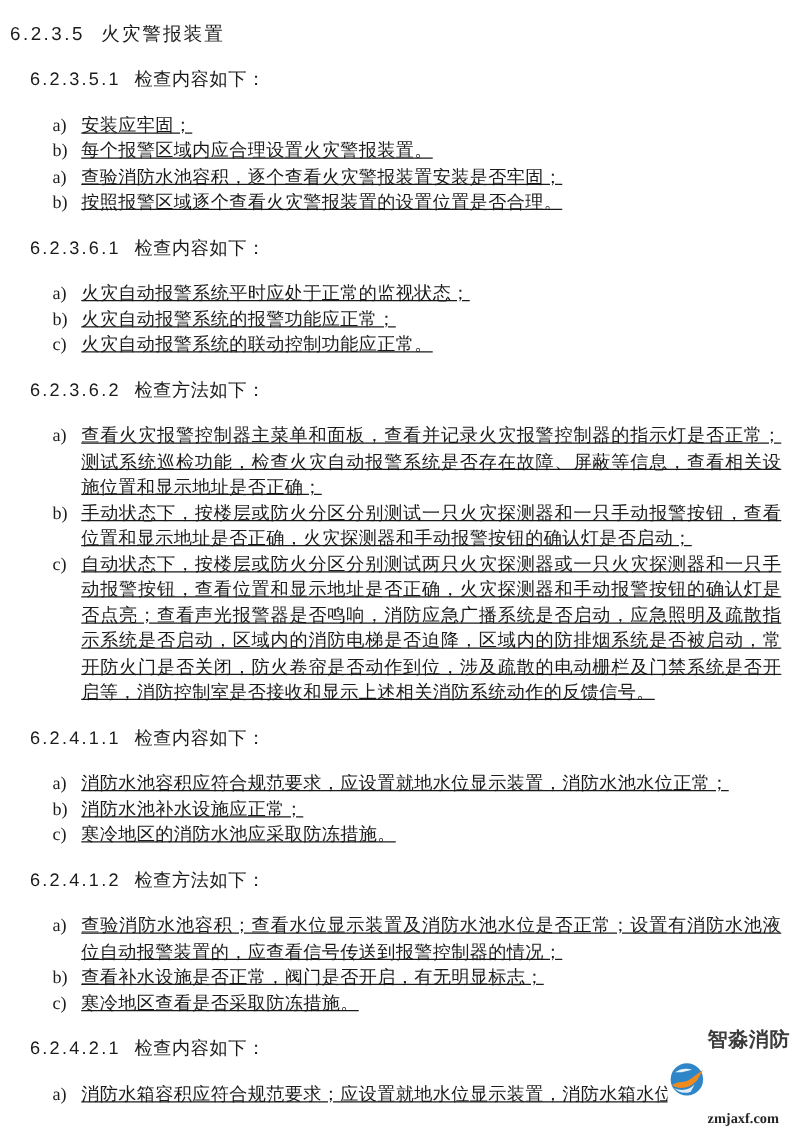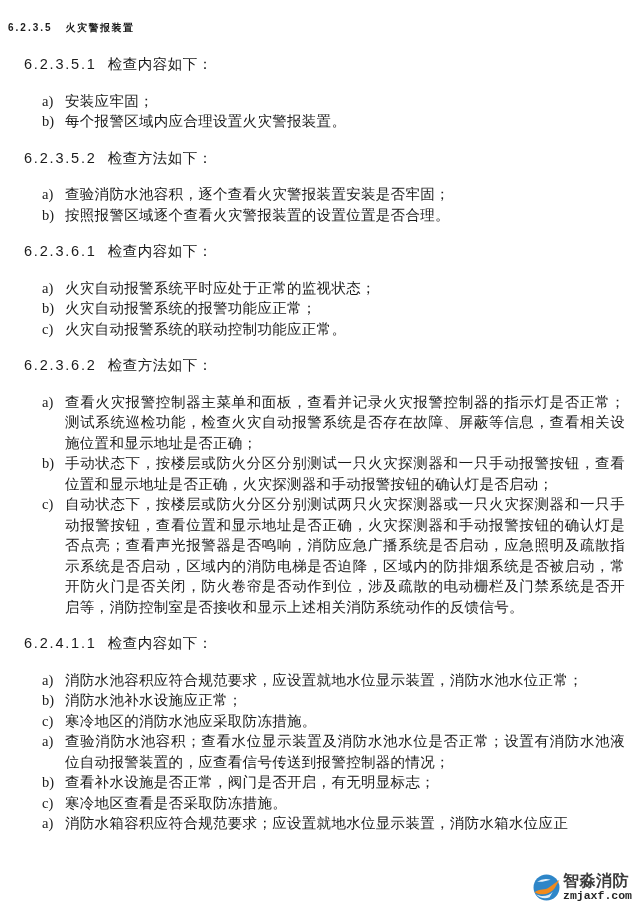--- a/index.html
+++ b/index.html
@@ -13,22 +13,22 @@
     overflow: hidden;
     position: relative;
     color: #1b1b1b;
   }
   .page {
     padding: 5px 9px 0 8px;
   }
   
   .heading {
     font-family: "Liberation Sans", "DejaVu Sans", sans-serif;
-    font-weight: bold;
-    font-size: 10px;
+    font-weight: normal;
+    font-size: 15px;
     line-height: 21px;
     margin: 12px 0 14px 0;
     letter-spacing: 0.5px;
     white-space: nowrap;
   }
   .heading .num {
     letter-spacing: 2px;
     margin-right: 13px;
   }
   .heading .title {
@@ -59,20 +59,21 @@
   .item .label {
     flex: none;
     width: 23px;
     font-family: "Liberation Serif", "DejaVu Serif", serif;
   }
   .item .text {
     flex: 1;
     font-family: "Liberation Serif", "DejaVu Serif", serif;
     text-align: justify;
     letter-spacing: 0.3px;
+    text-decoration: underline;
   }
   
   .watermark {
     position: absolute;
     right: 2px;
     bottom: 5px;
     display: flex;
     align-items: center;
     background: #ffffff;
     padding-left: 2px;
@@ -80,52 +81,52 @@
   .wm-logo {
     width: 27px;
     height: 27px;
     flex: none;
     margin-right: 3px;
   }
   .wm-text {
     display: flex;
     flex-direction: column;
     justify-content: center;
+    gap: 48px;
   }
   .wm-brand {
     font-family: "Liberation Sans", "DejaVu Sans", sans-serif;
     font-weight: bold;
     font-size: 16px;
     line-height: 17px;
     color: #3c3c3c;
     letter-spacing: 0.5px;
   }
   .wm-url {
-    font-family: Liberation Mono, monospace;
+    font-family: Liberation Serif, serif;
     font-weight: bold;
     font-size: 11.5px;
     line-height: 13px;
     color: #252525;
   }
 </style>
 </head>
 <body>
 
 <div class="page">
     <div class="heading"><span class="num">6.2.3.5</span><span class="title">火灾警报装置</span></div>
     <div class="clause"><span class="num">6.2.3.5.1</span><span class="text">检查内容如下：</span></div>
     <div class="item">
       <span class="label">a)</span>
       <span class="text">安装应牢固；</span>
     </div>
     <div class="item">
       <span class="label">b)</span>
       <span class="text">每个报警区域内应合理设置火灾警报装置。</span>
     </div>
-    <div class="clause"><span class="num">6.2.3.5.2</span><span class="text">检查方法如下：</span></div>
     <div class="item">
       <span class="label">a)</span>
       <span class="text">查验消防水池容积，逐个查看火灾警报装置安装是否牢固；</span>
     </div>
     <div class="item">
       <span class="label">b)</span>
       <span class="text">按照报警区域逐个查看火灾警报装置的设置位置是否合理。</span>
     </div>
     <div class="clause"><span class="num">6.2.3.6.1</span><span class="text">检查内容如下：</span></div>
     <div class="item">
@@ -159,32 +160,34 @@
       <span class="text">消防水池容积应符合规范要求，应设置就地水位显示装置，消防水池水位正常；</span>
     </div>
     <div class="item">
       <span class="label">b)</span>
       <span class="text">消防水池补水设施应正常；</span>
     </div>
     <div class="item">
       <span class="label">c)</span>
       <span class="text">寒冷地区的消防水池应采取防冻措施。</span>
     </div>
+    <div class="clause"><span class="num">6.2.4.1.2</span><span class="text">检查方法如下：</span></div>
     <div class="item">
       <span class="label">a)</span>
       <span class="text">查验消防水池容积；查看水位显示装置及消防水池水位是否正常；设置有消防水池液位自动报警装置的，应查看信号传送到报警控制器的情况；</span>
     </div>
     <div class="item">
       <span class="label">b)</span>
       <span class="text">查看补水设施是否正常，阀门是否开启，有无明显标志；</span>
     </div>
     <div class="item">
       <span class="label">c)</span>
       <span class="text">寒冷地区查看是否采取防冻措施。</span>
     </div>
+    <div class="clause"><span class="num">6.2.4.2.1</span><span class="text">检查内容如下：</span></div>
     <div class="item">
       <span class="label">a)</span>
       <span class="text">消防水箱容积应符合规范要求；应设置就地水位显示装置，消防水箱水位应正</span>
     </div>
   </div>
 
 <div class="watermark">
   <svg class="wm-logo" viewBox="0 0 26 26" xmlns="http://www.w3.org/2000/svg">
     <circle cx="13" cy="13" r="12.5" fill="#2e86c8"></circle>
     <path d="M4 7.5 Q10 3.5 17 5.5 L9 7.5 Z" fill="#ffffff" opacity="0.9"></path>

